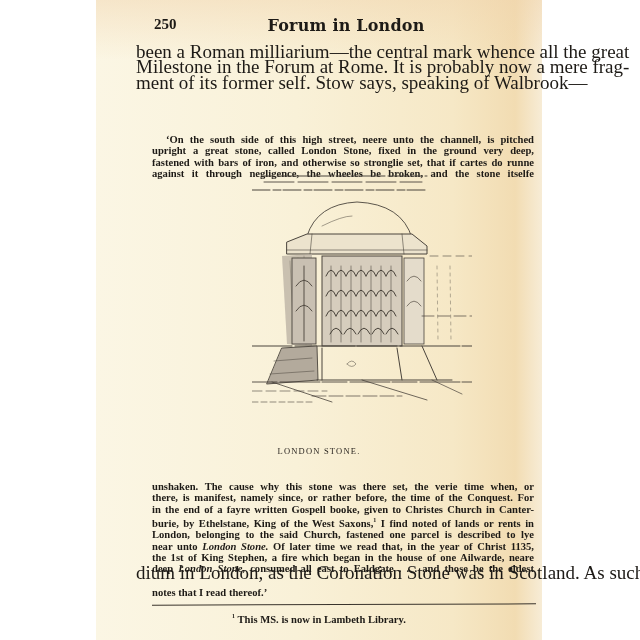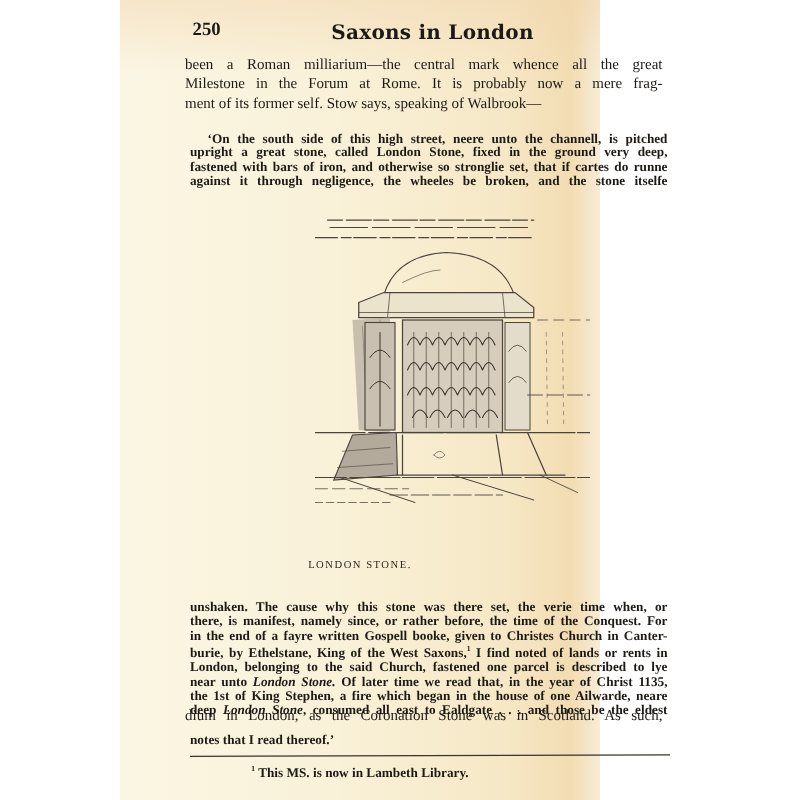--- a/index.html
+++ b/index.html
@@ -2,44 +2,44 @@
 <html><head>
   <meta charset="utf-8">
   <style>
     html, body { margin: 0; padding: 0; }
     body {
       width: 640px; height: 640px; overflow: hidden; position: relative;
       background: #ffffff;
       font-family: "DejaVu Serif", "Liberation Serif", serif;
     }
     .page {
-      position: absolute; left: 96px; top: 0; width: 384px; height: 640px;
+      position: absolute; left: 96px; top: 0; width: 446px; height: 640px;
       background: linear-gradient(to right, #fbf6e4 0%, #f9f1d8 45%, #f6e8c6 80%, #f2dcb2 94%, #f7ecd6 100%);
     }
     .page::after {
       content: ""; position: absolute; left: 0; top: 0; width: 100%; height: 60px;
       background: linear-gradient(to bottom, rgba(240,210,170,0.45), rgba(255,255,255,0));
     }
     .text { position: absolute; color: #1d1a16; z-index: 2; }
     .header { left: 58px; top: 16px; width: 384px; height: 22px; }
     .page-number { position: absolute; left: 0; top: 0; font-size: 15px; font-family: "Liberation Serif", serif; font-weight: bold; }
     .running-title { position: absolute; left: 0; right: 0; top: 0; text-align: center; font-size: 16px; font-weight: bold; font-family: "DejaVu Serif", serif; letter-spacing: 0.2px; }
     .body-para {
-      left: 52px; width: 382px; font-size: 12px; line-height: 15.4px;
+      left: 40px; width: 382px; font-size: 19px; line-height: 15.4px;
       font-family: "Liberation Serif", serif; text-align: justify;
     }
     .body-para .line { display: block; text-align: justify; text-align-last: justify; white-space: nowrap; }
     .body-para .line.last { text-align-last: left; }
     .quote {
       left: 56px; width: 382px; font-size: 10.6px; line-height: 11.4px;
       font-family: "Liberation Serif", serif; font-weight: bold;
     }
     .quote .line { display: block; text-align: justify; text-align-last: justify; white-space: nowrap; }
     .quote .line.last { text-align-last: left; margin-top: 12px; }
-    .indent { padding-left: 14px; }
+    .indent { padding-left: 14px; margin-top: 28px; }
     .illustration { position: absolute; left: 156px; top: 166px; width: 220px; height: 240px; z-index: 2; }
     .caption {
       position: absolute; left: 0; right: 0; top: 446px; text-align: center;
       font-size: 8.5px; letter-spacing: 1.2px; font-family: "Liberation Serif", serif; color: #2a2520; z-index: 2;
     }
     .rule {
       position: absolute; left: 56px; width: 384px; top: 604px; height: 1px;
       background: #3a342c; z-index: 2; transform: rotate(-0.2deg);
     }
     .footnote {
@@ -49,21 +49,21 @@
     .footnote sup, .quote sup { font-size: 6px; vertical-align: super; }
     em { font-style: italic; }
   </style>
 </head>
 <body>
 
 <div class="page">
 
   <div class="text header">
     <span class="page-number">250</span>
-    <span class="running-title">Saxons in London</span>
+    <span class="running-title">Forum in London</span>
   </div>
 
   <div class="text body-para" style="top:44px;">
     <span class="line">been a Roman milliarium—the central mark whence all the great</span>
     <span class="line">Milestone in the Forum at Rome.  It is probably now a mere frag-</span>
     <span class="line last">ment of its former self.   Stow says, speaking of Walbrook—</span>
   </div>
 
   <div class="text quote" style="top:106px;">
     <span class="line indent">‘On the south side of this high street, neere unto the channell, is pitched</span>

